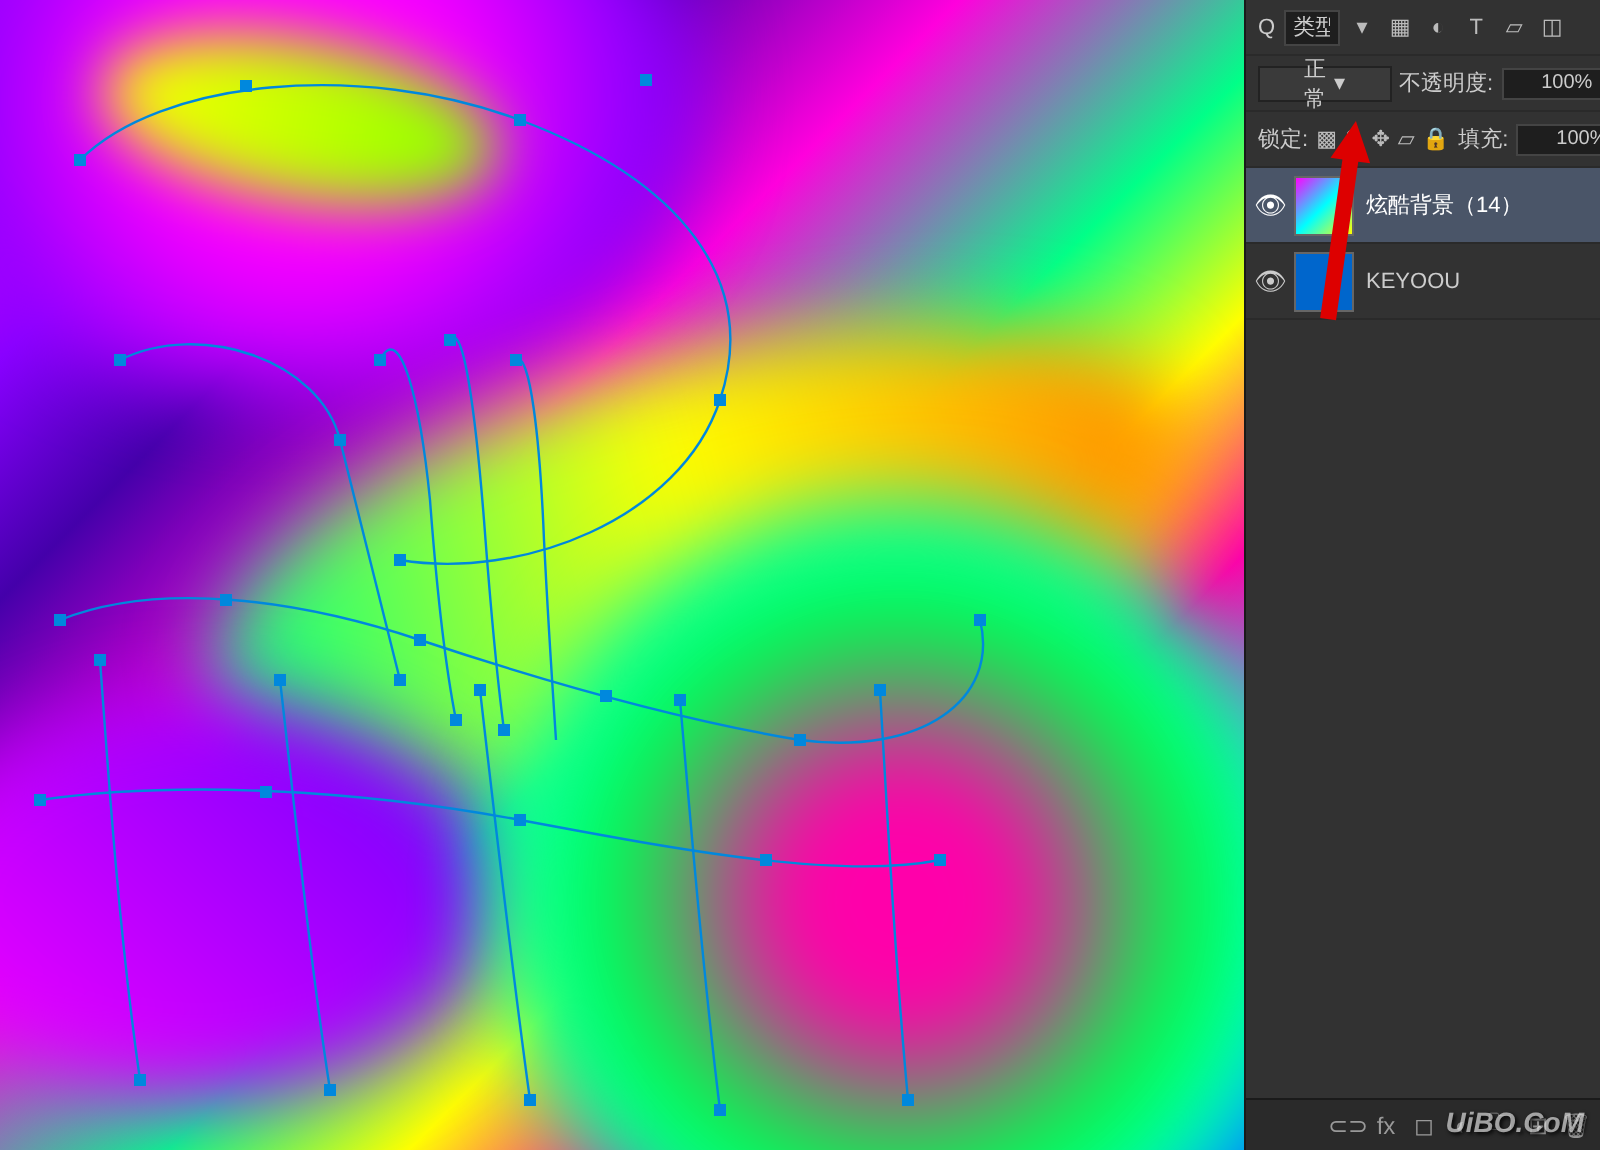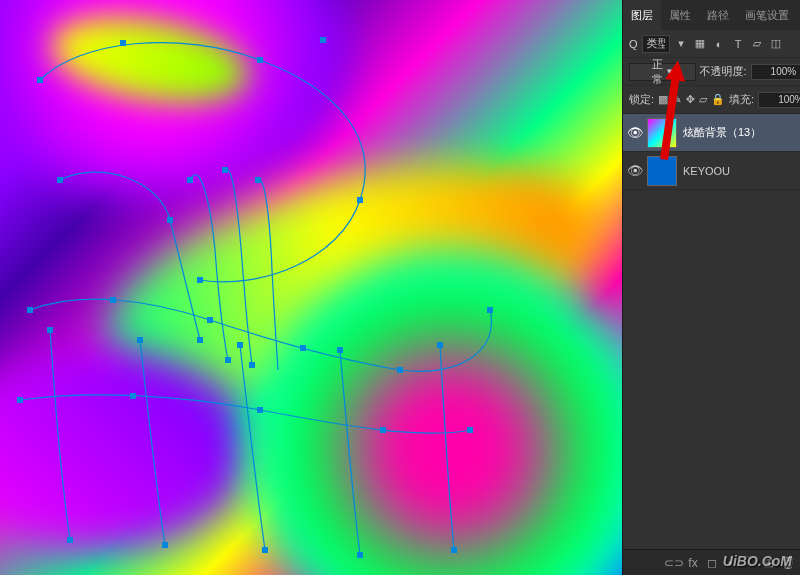--- a/index.html
+++ b/index.html
@@ -91,26 +91,20 @@
   <rect class="anchor" x="357" y="552" width="6" height="6"></rect>
     <rect class="anchor" x="437" y="342" width="6" height="6"></rect>
   <rect class="anchor" x="451" y="547" width="6" height="6"></rect>
     <rect class="anchor" x="197" y="337" width="6" height="6"></rect>
   <rect class="anchor" x="225" y="357" width="6" height="6"></rect>
     <rect class="anchor" x="249" y="362" width="6" height="6"></rect>
   <rect class="anchor" x="320" y="37" width="6" height="6"></rect>
 </svg>
 
 <div class="panel">
-  <div class="pnl-head">
-    <div class="tab active">图层</div>
-    <div class="tab">属性</div>
-    <div class="tab">路径</div>
-    <div class="tab">画笔设置</div>
-  </div>
 
   <div class="row">
     <span>Q</span>
     <input class="search-inp" value="类型" style="">
     <span class="ico">▾</span>
     <span class="ico">▦</span>
     <span class="ico">◐</span>
     <span class="ico">T</span>
     <span class="ico">▱</span>
     <span class="ico">◫</span>
@@ -133,21 +127,21 @@
     <span class="ico">▱</span>
     <span class="ico">🔒</span>
     <span class="label">填充:</span>
     <span class="valbox">100%</span>
   </div>
 
   <div class="layers">
     <div class="layer sel">
       <span class="eye">👁</span>
       <div class="thumb t1"></div>
-      <span>炫酷背景（13）</span>
+      <span>炫酷背景（14）</span>
     </div>
     <div class="layer">
       <span class="eye">👁</span>
       <div class="thumb t2"></div>
       <span>KEYOOU</span>
     </div>
   </div>
 
   <div class="footer">
     <span class="ico">⊂⊃</span>

